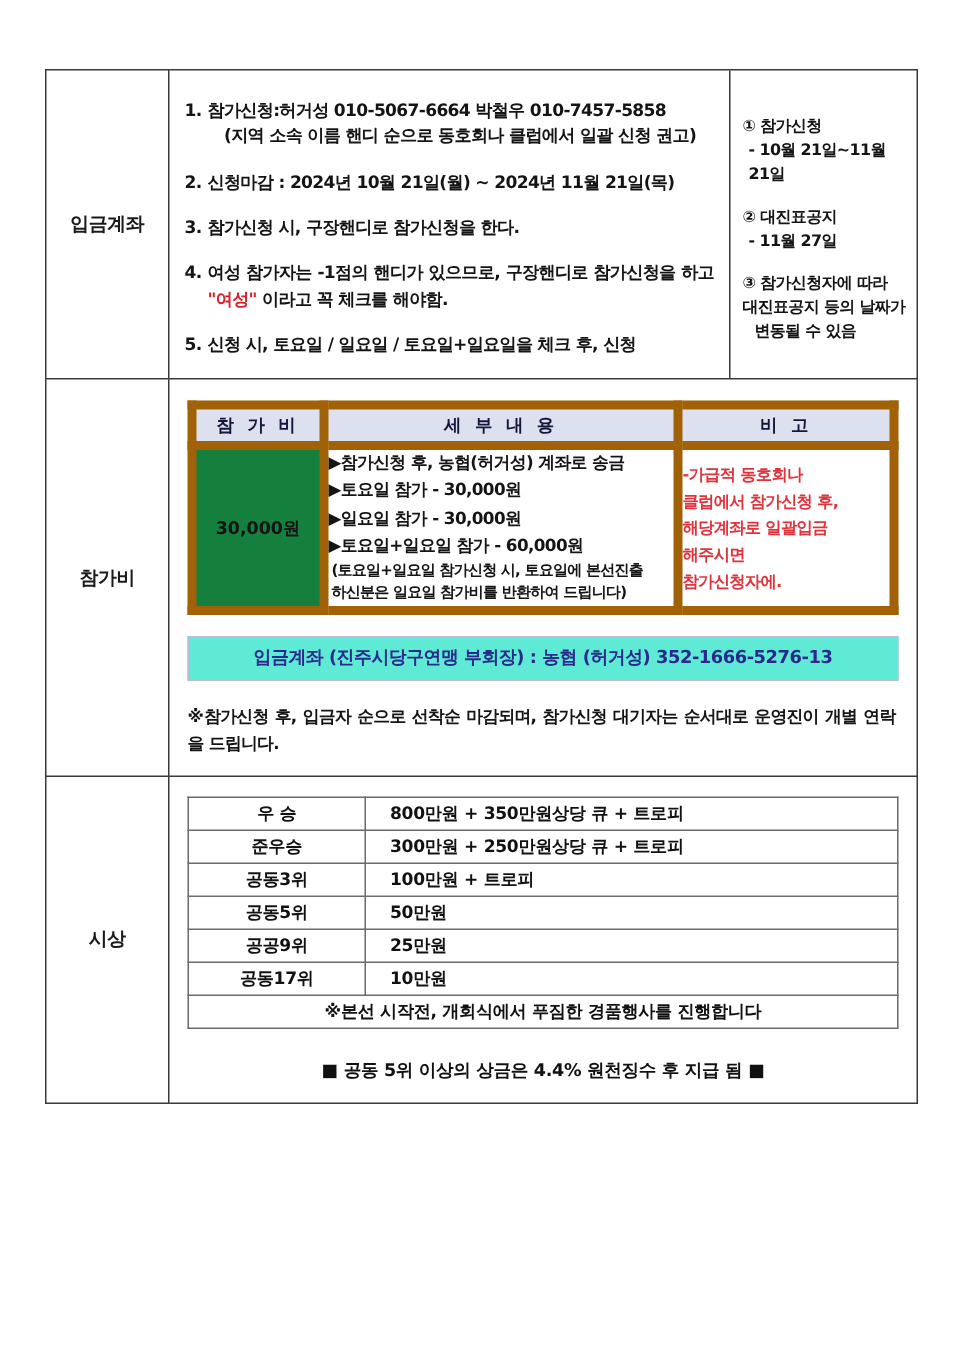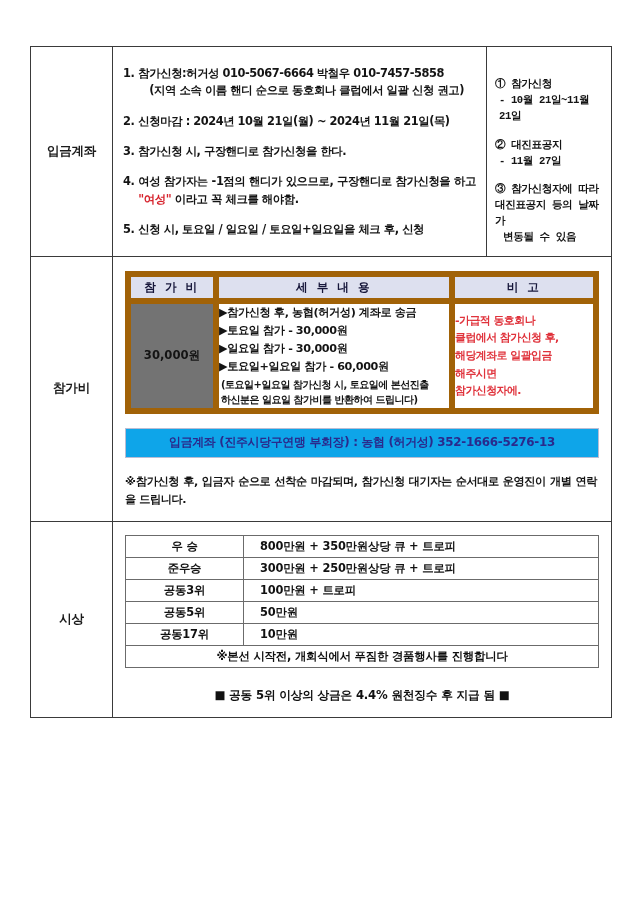--- a/index.html
+++ b/index.html
@@ -79,21 +79,20 @@
   .just { text-align: justify; text-justify: inter-character; }
   .red { color: #d6202a; }
 
   .note-blk {
     font-size: 10.6px;
     font-weight: bold;
     color: #141414;
     line-height: 1.5;
     letter-spacing: -0.4px;
     margin-bottom: 13px;
-    font-family: Liberation Mono, monospace;
   }
   .note-blk:last-child { margin-bottom: 0; }
   .note-blk .sub { display: block; padding-left: 4px; }
   .note-blk .sub2 { display: block; padding-left: 8px; }
 
   
   .sec2 { padding: 14px 12px 12px 12px; }
 
   .fee-table {
     width: 100%;
@@ -111,21 +110,21 @@
     font-size: 11.6px;
     font-weight: bold;
     color: #16163a;
     letter-spacing: 2.5px;
     text-align: center;
   }
   .col-fee   { width: 88px; }
   .col-note  { width: 144px; }
 
   .fee-amount {
-    background: #737373;
+    background: #15803d;
     text-align: center;
     font-size: 11.6px;
     font-weight: bold;
     color: #141414;
     vertical-align: middle;
   }
   .fee-detail {
     padding: 13px 10px 12px 12px;
     vertical-align: middle;
   }
@@ -157,21 +156,21 @@
     letter-spacing: -0.5px;
   }
 
   .account-box {
     margin-top: 14px;
     border: 1px solid #b9bdd4;
     height: 30px;
     display: flex;
     align-items: center;
     justify-content: center;
-    background: #0ea5e9;
+    background: #5eead4;
   }
   .account-box span {
     font-size: 11.9px;
     font-weight: bold;
     color: #2a2a8c;
     letter-spacing: -0.3px;
   }
 
   .sec2-note {
     margin-top: 15px;
@@ -348,20 +347,24 @@
             </tr>
             <tr>
               <td class="award-rank">공동3위</td>
               <td class="award-prize">100만원 + 트로피</td>
             </tr>
             <tr>
               <td class="award-rank">공동5위</td>
               <td class="award-prize">50만원</td>
             </tr>
             <tr>
+              <td class="award-rank">공공9위</td>
+              <td class="award-prize">25만원</td>
+            </tr>
+            <tr>
               <td class="award-rank">공동17위</td>
               <td class="award-prize">10만원</td>
             </tr>
             <tr>
               <td class="award-foot" colspan="2">※본선 시작전, 개회식에서 푸짐한 경품행사를 진행합니다</td>
             </tr>
           </tbody>
               </table>
 
           <div class="sec3-note">■ 공동 5위 이상의 상금은 4.4% 원천징수 후 지급 됨 ■</div>

